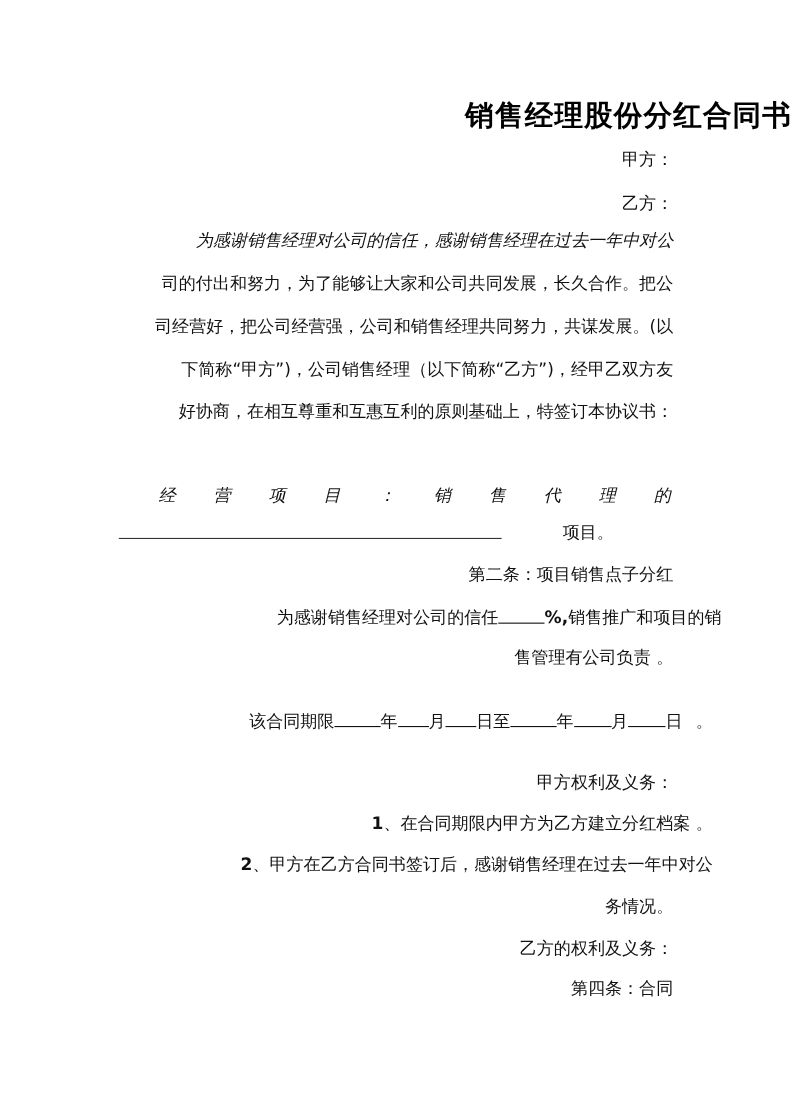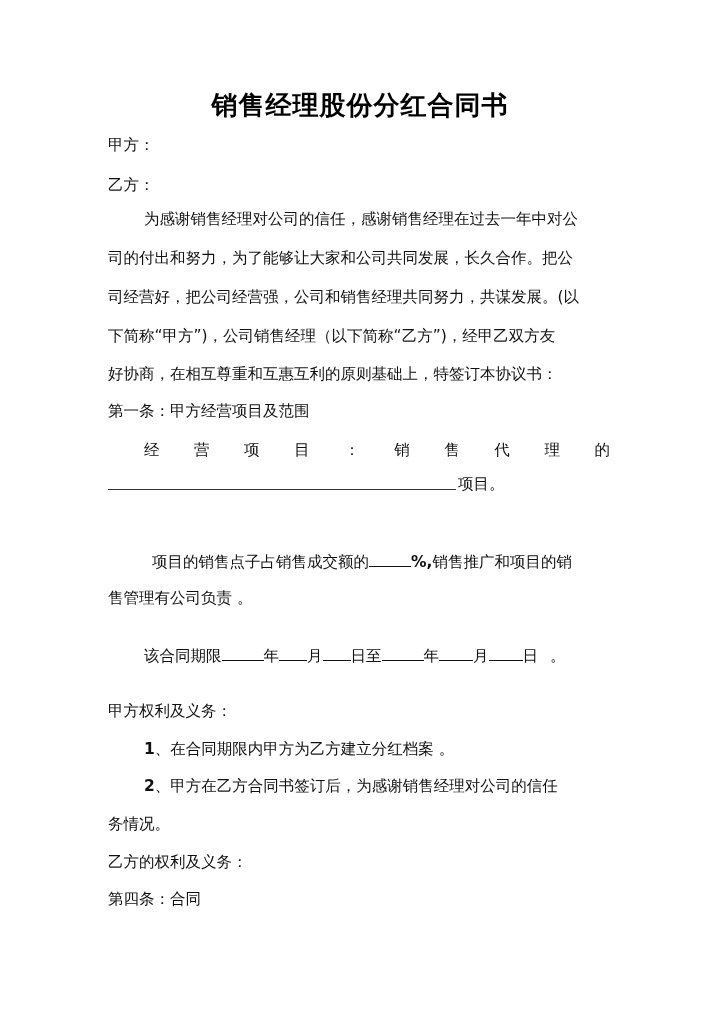--- a/index.html
+++ b/index.html
@@ -1,71 +1,71 @@
 <!DOCTYPE html>
 <html><head>
 <meta charset="utf-8">
 <style>
   html, body { margin: 0; padding: 0; background: #ffffff; }
   body { width: 720px; height: 1017px; position: relative; overflow: hidden;
          font-family: "DejaVu Sans", "Liberation Sans", sans-serif; color: #111; }
   .page { position: absolute; left: 0; top: 0; width: 720px; height: 1017px; background: #fff; }
-  .title { position: absolute; left: 0; width: 720px; top: 88px; text-align: center;
+  .title { position: absolute; left: 0; width: 720px; top: 88px; text-align: right;
            font-size: 26px; font-weight: bold; letter-spacing: 1px; color: #000; }
-  .line { position: absolute; left: 108px; width: 504px; font-size: 15.5px; white-space: nowrap; color: #111; }
-  .indent { left: 144px; width: 468px; }
+  .line { position: absolute; left: 108px; width: 504px; font-size: 15.5px; white-space: nowrap; color: #111; text-align: right; }
+  .indent { left: 144px; width: 468px; font-style: italic; }
   .justify { display: flex; justify-content: space-between; }
   .uline { display: inline-block; border-bottom: 1px solid #111; height: 1em; vertical-align: baseline; }
   .bold { font-weight: bold; }
   .longline { position: absolute; left: 108px; top: 489px; width: 348px; border-bottom: 1.5px solid #333; }
 </style>
 </head>
 <body>
 
 <div class="page">
   <div class="title">销售经理股份分红合同书</div>
 
   <div class="line" style="top:135px">甲方：</div>
   <div class="line" style="top:175px">乙方：</div>
 
   <div class="line indent" style="top:209px; left:144px;">为感谢销售经理对公司的信任，感谢销售经理在过去一年中对公</div>
   <div class="line" style="top:248px">司的付出和努力，为了能够让大家和公司共同发展，长久合作。把公</div>
   <div class="line" style="top:287px">司经营好，把公司经营强，公司和销售经理共同努力，共谋发展。(以</div>
   <div class="line" style="top:326px">下简称“甲方”)，公司销售经理（以下简称“乙方”)，经甲乙双方友</div>
   <div class="line" style="top:364px">好协商，在相互尊重和互惠互利的原则基础上，特签订本协议书：</div>
 
-  <div class="line" style="top:401px">第一条：甲方经营项目及范围</div>
   <div class="line indent justify" style="top:440px; left:144px; width:466px;">
     <span>经</span>
     <span>营</span>
     <span>项</span>
     <span>目</span>
     <span>：</span>
     <span>销</span>
     <span>售</span>
     <span>代</span>
     <span>理</span>
     <span>的</span>
   </div>
   <div class="longline"></div>
   <div class="line" style="top:474px; left:458px; width:100px;">项目。</div>
 
+  <div class="line" style="top:512px">第二条：项目销售点子分红</div>
   <div class="line" style="top:550px; left:152px;">
-    <span>项目的销售点子占销售成交额的</span><span class="uline" style="width:42px"></span><span class="bold">%,</span><span>销售推广和项目的销</span>
+    <span>为感谢销售经理对公司的信任</span><span class="uline" style="width:42px"></span><span class="bold">%,</span><span>销售推广和项目的销</span>
   </div>
   <div class="line" style="top:588px">售管理有公司负责 。</div>
 
   <div class="line" style="top:644px; left:144px;">
     <span>该合同期限</span><span class="uline" style="width:42px"></span><span>年</span><span class="uline" style="width:28px"></span><span>月</span><span class="uline" style="width:28px"></span><span>日至</span><span class="uline" style="width:42px"></span><span>年</span><span class="uline" style="width:34px"></span><span>月</span><span class="uline" style="width:34px"></span><span>日</span><span style="margin-left:12px">。</span>
   </div>
   <div class="line" style="top:701px">甲方权利及义务：</div>
 
   <div class="line" style="top:739px; left:144px;">
     <span class="bold">1</span><span>、在合同期限内甲方为乙方建立分红档案 。</span>
   </div>
   <div class="line" style="top:776px; left:144px;">
-    <span class="bold">2</span><span>、甲方在乙方合同书签订后，为感谢销售经理对公司的信任</span>
+    <span class="bold">2</span><span>、甲方在乙方合同书签订后，感谢销售经理在过去一年中对公</span>
   </div>
   <div class="line" style="top:814px">务情况。</div>
 
   <div class="line" style="top:889px">第四条：合同</div>
   <div class="line" style="top:852px">乙方的权利及义务：</div>
 </div>
 
 </body></html>

